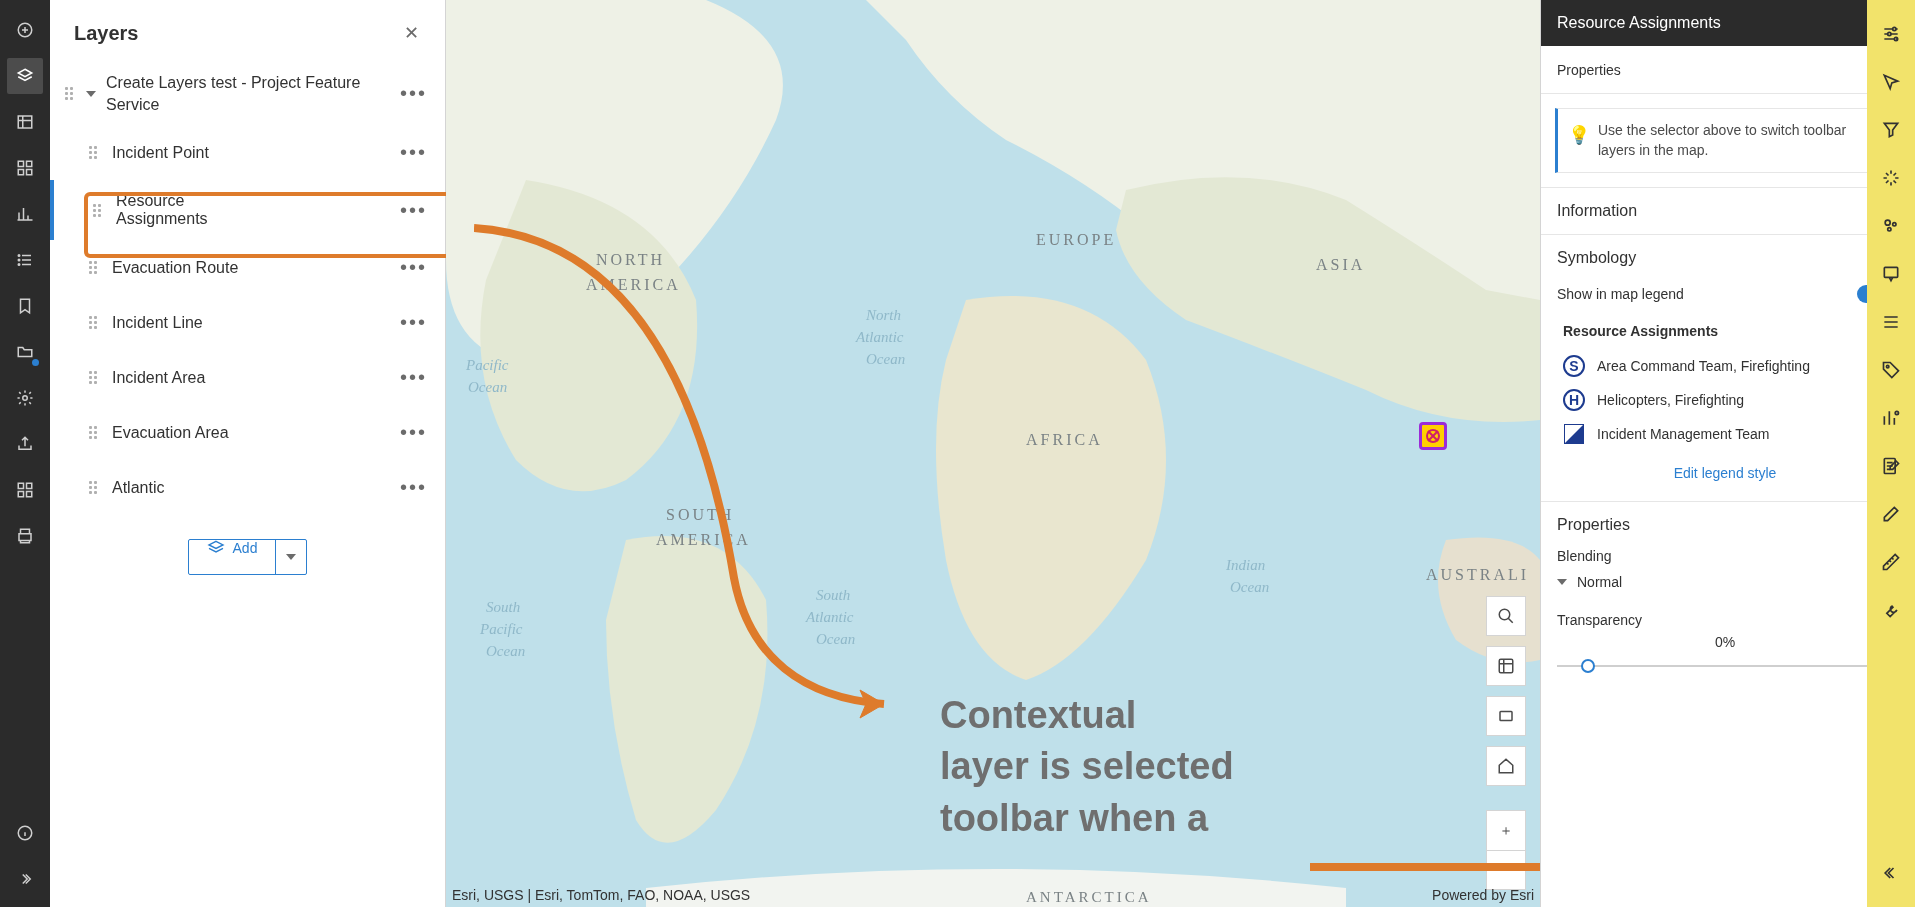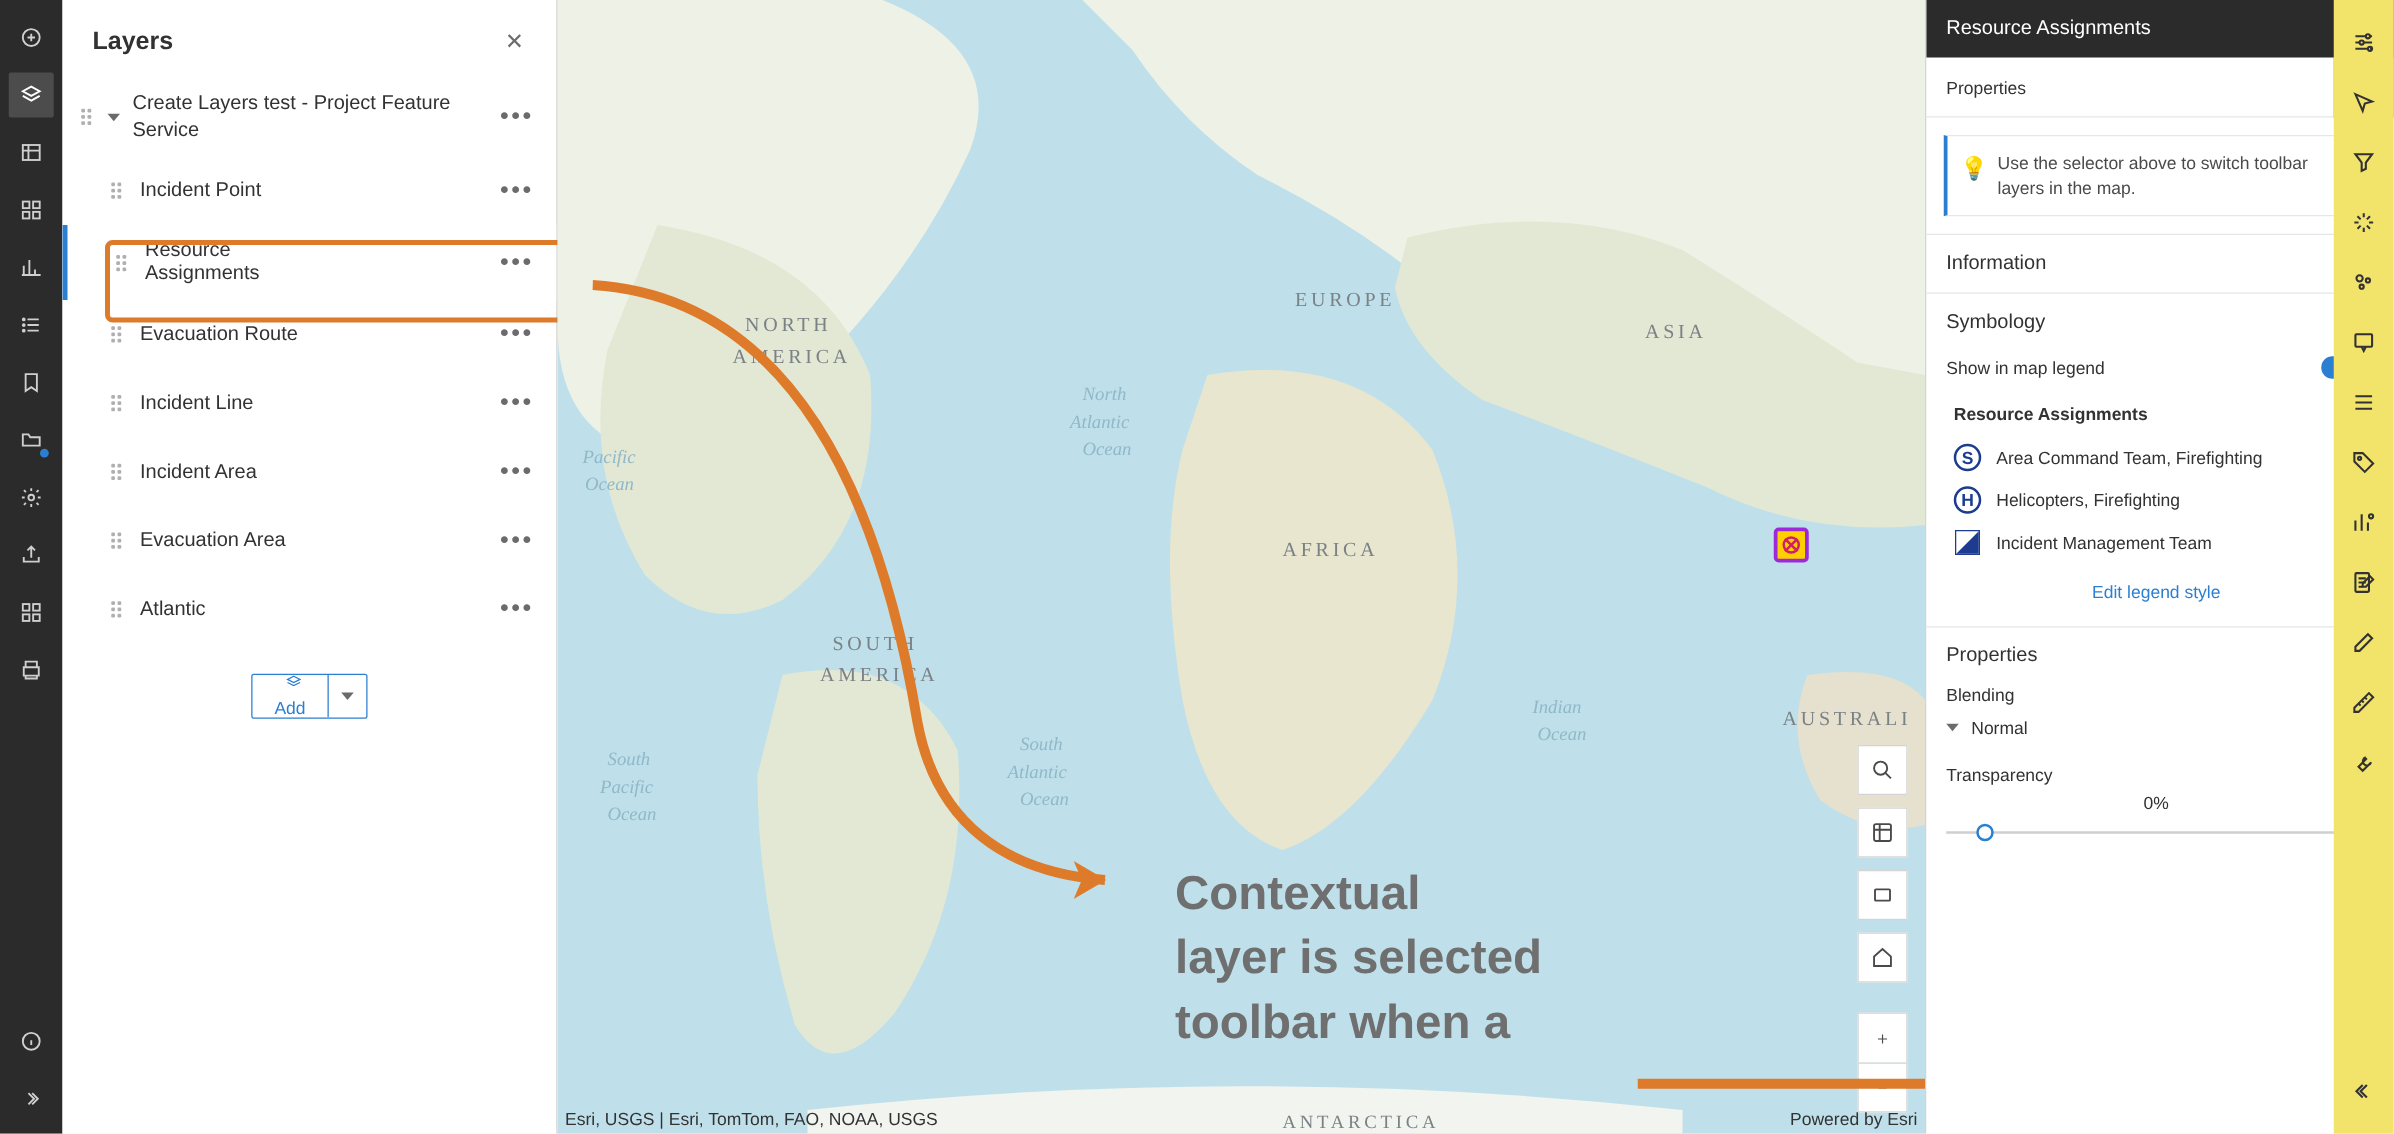--- a/index.html
+++ b/index.html
@@ -28,21 +28,21 @@
   .layer-list { display: flex; flex-direction: column; }
   .layer-item { display: flex; align-items: center; padding: 12px 10px 12px 36px; gap: 12px; position: relative; cursor: pointer; }
   .layer-item .label { font-size: 16px; flex: 1; padding-right: 8px; }
   .layer-item .dots { margin-left: auto; }
   .layer-item.selected { border-left: 4px solid #2b7fd0; background: #fff; }
 
   .selected-box { position: absolute; left: 84px; top: 192px; width: 390px; height: 66px; border: 4px solid #de7b2b; border-radius: 6px; pointer-events: none; }
 
   .add-row { display: flex; justify-content: center; padding: 24px 0; }
   .add-btn { display: flex; border: 1px solid #2b7fd0; color: #2b7fd0; border-radius: 2px; overflow: hidden; height: 36px; }
-  .add-btn .main { display: flex; align-items: flex-end; gap: 8px; padding: 0 18px; cursor: pointer; flex-direction: column; }
+  .add-btn .main { display: flex; align-items: flex-start; gap: 8px; padding: 0 18px; cursor: pointer; }
   .add-btn .split { display: flex; align-items: center; padding: 0 10px; border-left: 1px solid #2b7fd0; cursor: pointer; }
   .layers-icon { width: 18px; height: 14px; }
 
   
   .map-area { position: absolute; left: 446px; top: 0; width: 1094px; height: 907px; background: #cfe7ef; overflow: hidden; }
   .map-svg { width: 100%; height: 100%; }
   .map-label { fill: #7a8285; font-family: Georgia, 'Times New Roman', serif; letter-spacing: 3px; }
   .ocean-label { fill: #8fb8c9; font-style: italic; font-family: Georgia, serif; }
 
   .map-tools { position: absolute; right: 14px; top: 596px; display: flex; flex-direction: column; gap: 10px; }

